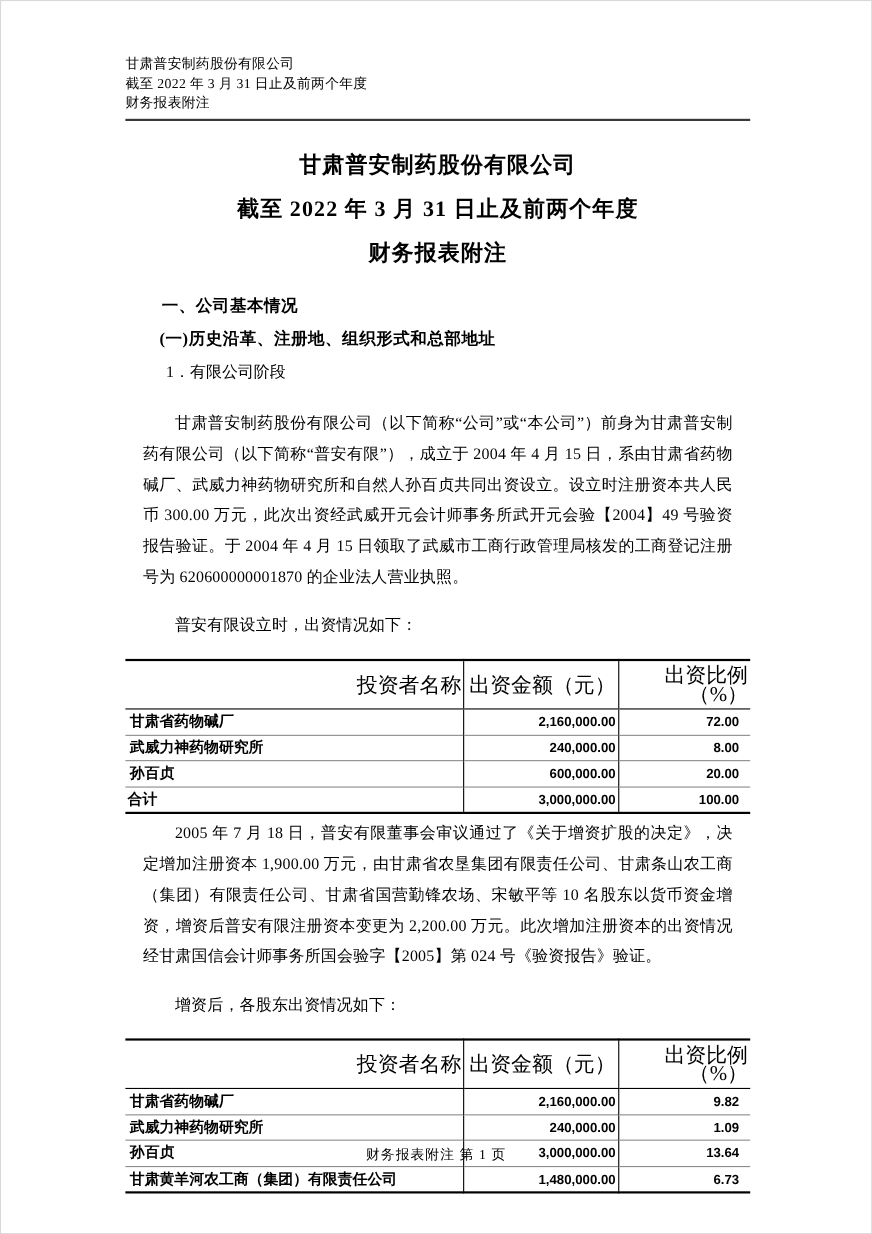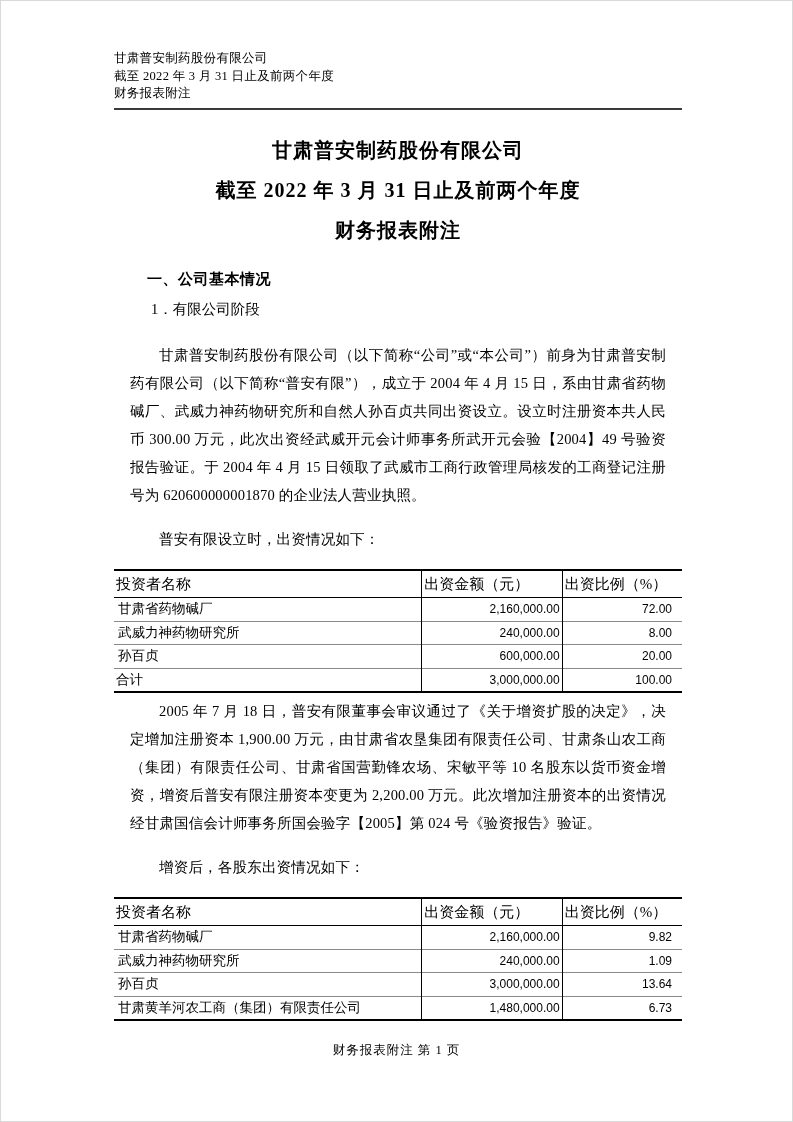--- a/index.html
+++ b/index.html
@@ -32,26 +32,26 @@
   
   table.inv {
     width: 100%; border-collapse: collapse; table-layout: fixed;
     border-top: 2px solid #000; border-bottom: 2px solid #000;
     margin-top: 5px;
   }
   .inv col.w1 { width: 54.2%; }
   .inv col.w2 { width: 24.7%; }
   .inv col.w3 { width: 21.1%; }
   .inv th {
-    font-weight: 400; font-size: 15px; text-align: left;
+    font-weight: 400; font-size: 19px; text-align: right;
     padding: 5px 2px 4px 2px; line-height: 17px;
     border-bottom: 1px solid #000;
     font-family: Liberation Serif, serif;
   }
-  .inv td { font-size: 13.5px; padding: 3px 2px; line-height: 16.5px; }
+  .inv td { font-size: 13.5px; padding: 3px 2px; line-height: 16.5px; font-weight: bold; }
   .inv tbody tr { border-bottom: 1px solid #8a8a8a; }
   .inv tbody tr:last-child { border-bottom: none; }
   .inv th + th, .inv td + td { border-left: 1px solid #000; }
   .inv td.name { text-align: left; padding-left: 4px; }
   .inv td.amt { font-family: "Liberation Sans", "DejaVu Sans", sans-serif; font-size: 12px; text-align: right; padding-right: 2px; }
   .inv td.pct { font-family: "Liberation Sans", "DejaVu Sans", sans-serif; font-size: 12px; text-align: right; padding-right: 10px; padding-left: 32px; }
   .inv td.total-label { }
   
   .page-footer {
     position: absolute; left: 0; right: 0; top: 1041px;
@@ -70,20 +70,21 @@
   </div>
   <div class="head-rule"></div>
 
   <div class="doc-title">
     <div class="tl">甘肃普安制药股份有限公司</div>
     <div class="tl">截至 2022 年 3 月 31 日止及前两个年度</div>
     <div class="tl">财务报表附注</div>
   </div>
 
   <h2 class="sec-h1">一、公司基本情况</h2>
+  <h3 class="sec-h2">(一)历史沿革、注册地、组织形式和总部地址</h3>
   <div class="sec-h3">1．有限公司阶段</div>
 
   <p class="body-p">甘肃普安制药股份有限公司（以下简称“公司”或“本公司”）前身为甘肃普安制药有限公司（以下简称“普安有限”），成立于 2004 年 4 月 15 日，系由甘肃省药物碱厂、武威力神药物研究所和自然人孙百贞共同出资设立。设立时注册资本共人民币 300.00 万元，此次出资经武威开元会计师事务所武开元会验【2004】49 号验资报告验证。于 2004 年 4 月 15 日领取了武威市工商行政管理局核发的工商登记注册号为 620600000001870 的企业法人营业执照。</p>
   <p class="body-p">普安有限设立时，出资情况如下：</p>
 
   <table class="inv">
     <colgroup>
         <col class="w1">
         <col class="w2">
         <col class="w3">

